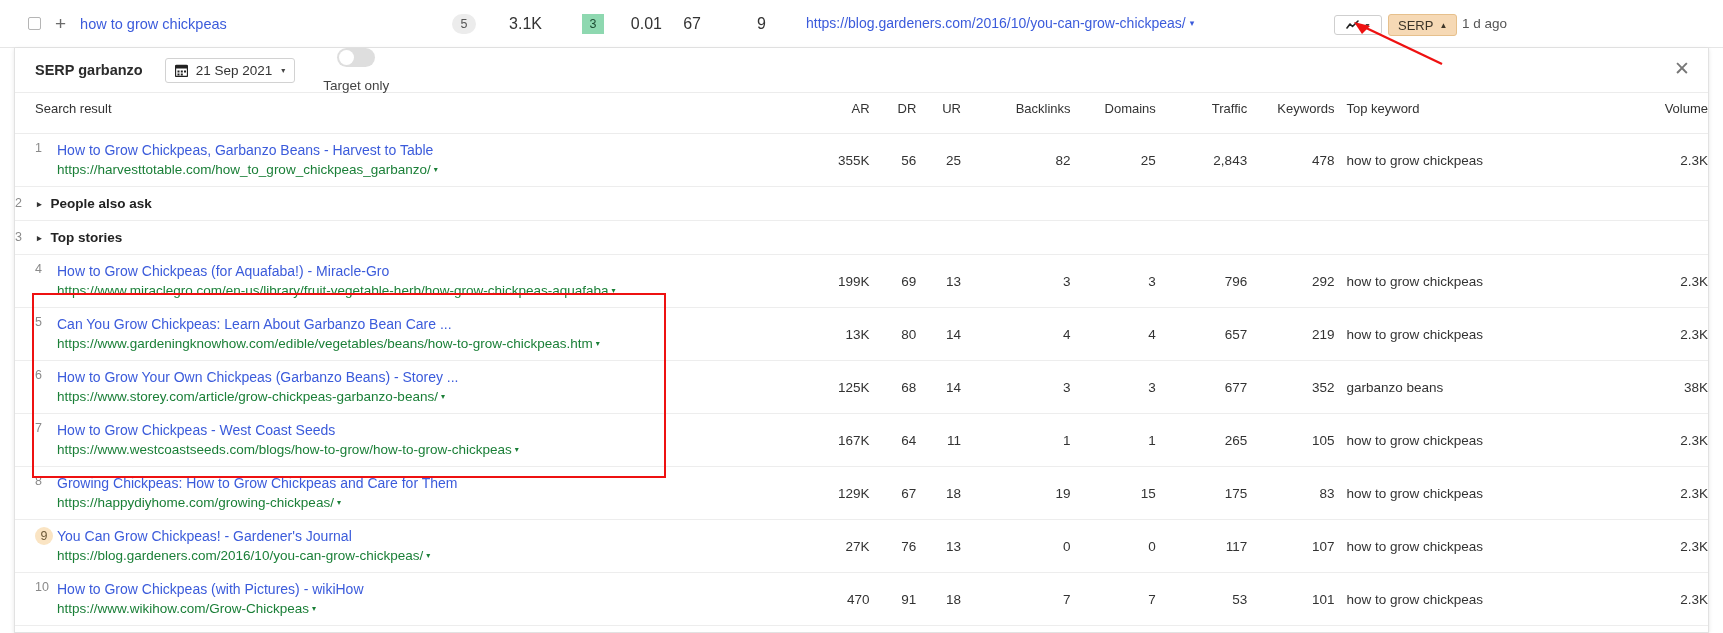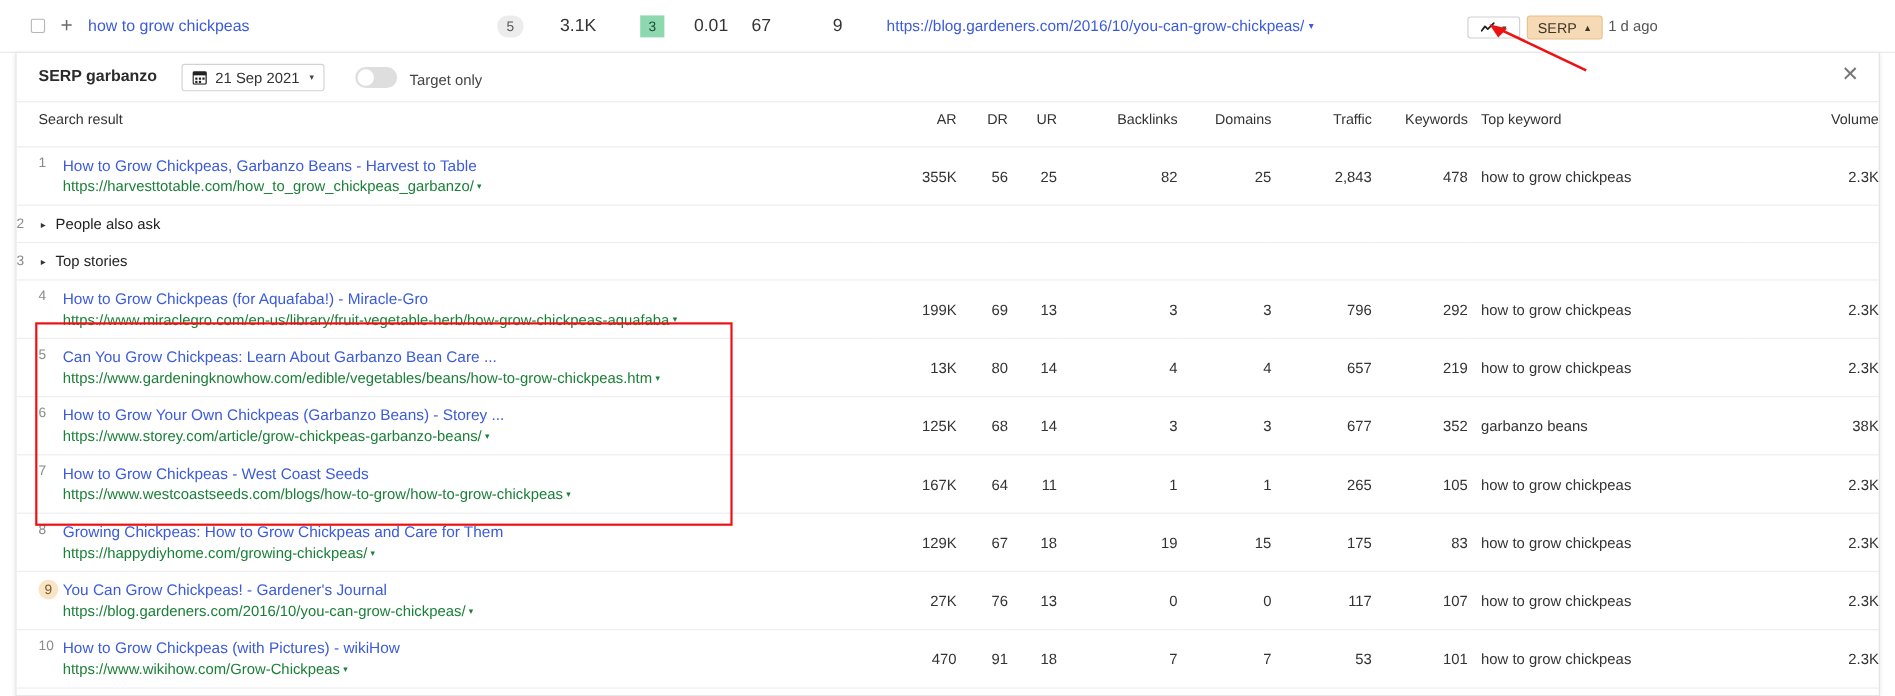--- a/index.html
+++ b/index.html
@@ -115,21 +115,21 @@
   .date-picker {
     margin-left: 22px;
     height: 25px; padding: 0 9px;
     border: 1px solid #d2d2d2; border-radius: 3px;
     background: #fff;
     display: flex; align-items: center; gap: 8px;
     font-size: 13.5px; color: #333;
   }
   .date-picker .caret { font-size: 8px; color: #444; margin-left: 1px; }
   .cal-ico { display: block; }
-  .toggle-wrap { margin-left: 28px; display: flex; align-items: flex-end; gap: 11px; }
+  .toggle-wrap { margin-left: 28px; display: flex; align-items: center; gap: 11px; flex-direction: column; }
   .toggle {
     width: 38px; height: 19px; border-radius: 10px;
     background: #dedede; position: relative;
   }
   .toggle::after {
     content: ""; position: absolute; left: 2px; top: 2px;
     width: 15px; height: 15px; border-radius: 50%;
     background: #fff;
   }
   .toggle-label { font-size: 13.5px; color: #444; }
@@ -177,21 +177,21 @@
     background: #fae4c3; color: #6d5a3a;
     border-radius: 50%;
     width: 18px; height: 18px; line-height: 18px;
     text-align: center; margin-right: 4px;
   }
   .res-body { display: inline-block; vertical-align: top; }
   .res-title { color: #3b5bdb; font-size: 14px; line-height: 19px; }
   .res-url { color: #1a7f37; font-size: 13.5px; line-height: 19px; }
   .res-url .caret { font-size: 8px; vertical-align: 2px; margin-left: 3px; }
 
-  .feature { color: #222; font-size: 13.5px; font-weight: normal; }
+  .feature { color: #222; font-size: 13.5px; font-weight: bold; }
   .feature .tri { font-size: 9px; color: #333; margin-right: 9px; vertical-align: 1px; }
 
   .lnk { color: #3b5bdb; }
 
   
   col.c-result  { width: 770px; }
   col.c-ar      { width: 72px; }
   col.c-dr      { width: 46px; }
   col.c-ur      { width: 44px; }
   col.c-bl      { width: 108px; }

